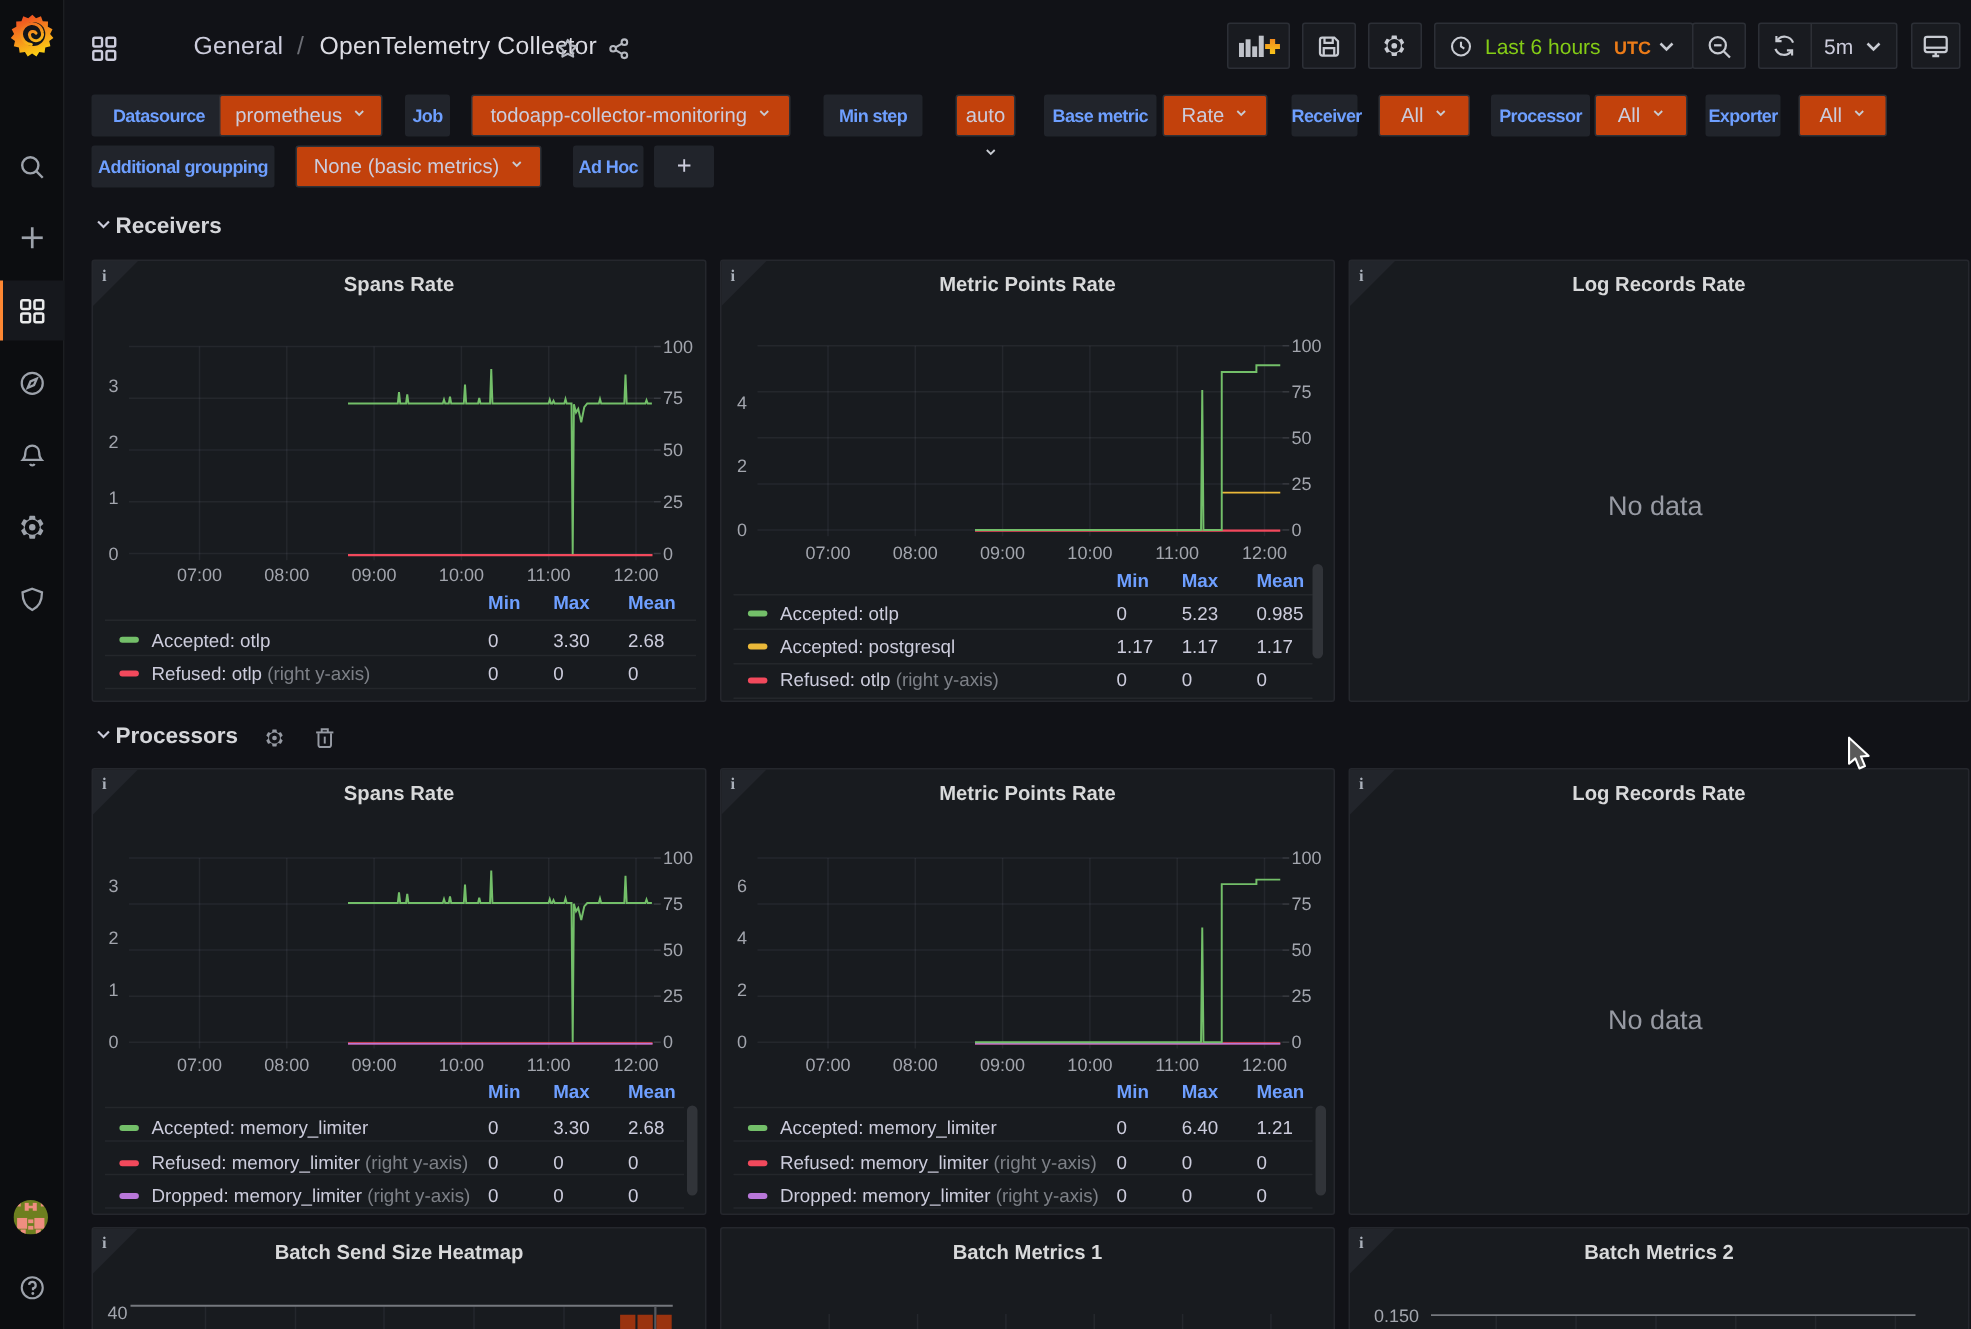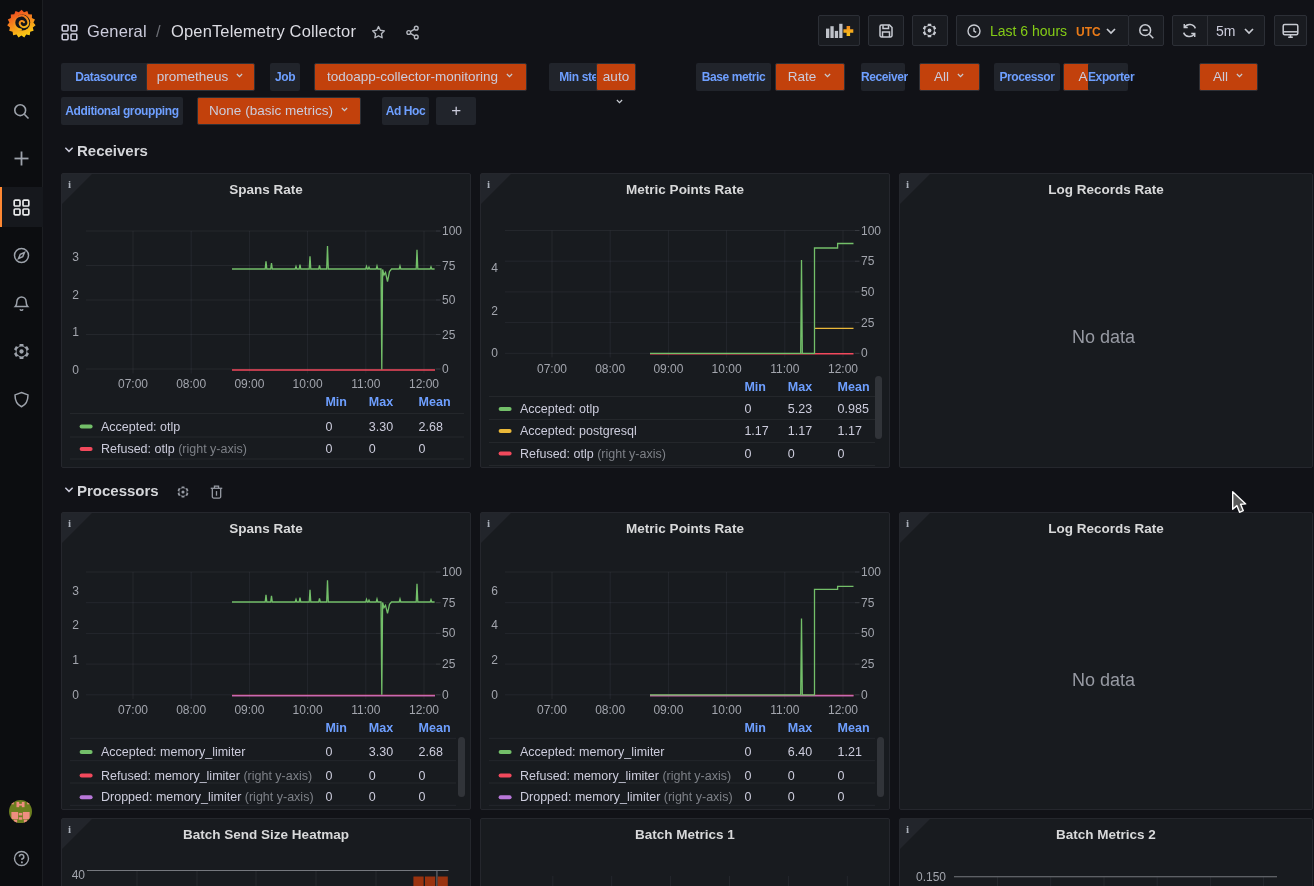--- a/index.html
+++ b/index.html
@@ -5,21 +5,21 @@
 * { margin:0; padding:0; box-sizing:border-box; }
 html,body { width:1314px; height:886px; background:#111217; overflow:hidden;
   font-family:"Liberation Sans", sans-serif; }
 .abs { position:absolute; }
 
 #sidebar { position:absolute; left:0; top:0; width:43px; height:886px; background:#0c0d10; border-right:1px solid #1c1e22; }
 .sicon { position:absolute; left:13px; width:17px; height:17px; color:#9da2ab; }
 #sactive { position:absolute; left:0; top:187px; width:43px; height:40px; background:#16181d; }
 #sactive::before { content:""; position:absolute; left:0; top:0; width:2px; height:40px; background:#ff8833; }
 
-.crumbtxt { position:absolute; top:22px; font-size:16.5px; letter-spacing:0.15px; color:#ccccdc; }
+.crumbtxt { position:absolute; top:22px; font-size:16.5px; letter-spacing:0.15px; color:#ccccdc;margin-left:42px; }
 .hbtn { position:absolute; top:15px; height:31px; background:#191b20; border:1px solid #2c2f36; border-radius:2px; color:#b4b7c0; }
 
 .lbl { position:absolute; height:28px; background:#21242b; border-radius:2px; color:#6e9fff;
   font-size:12px; font-weight:700; letter-spacing:-0.4px; line-height:28px; text-align:center; }
 .val { position:absolute; height:28px; background:#c2410c; border:1px solid #2e3036; border-radius:2px;
   color:#ccccdc; font-size:13.5px; line-height:26px; text-align:center; }
 .chev { display:inline-block; width:9px; height:9px; margin-left:7px; position:relative; top:-1px;}
 
 .sechead { position:absolute; color:#d4d5d9; font-size:15px; font-weight:700; }
 
@@ -208,36 +208,36 @@
 <div id="submenu">
   <div class="lbl" style="left:61px; top:63px; width:90px;">Datasource</div>
   <div class="val" style="left:146px; top:63px; width:109px;">prometheus<svg class="chev" viewBox="0 0 12 12" fill="none" stroke="#c8cbd2" stroke-width="1.6">
         <path d="M2.5 4 l3.5 3.5 3.5-3.5"></path>
       </svg></div>
   <div class="lbl" style="left:270px; top:63px; width:30px;">Job</div>
   <div class="val" style="left:314px; top:63px; width:213px;">todoapp-collector-monitoring<svg class="chev" viewBox="0 0 12 12" fill="none" stroke="#c8cbd2" stroke-width="1.6">
         <path d="M2.5 4 l3.5 3.5 3.5-3.5"></path>
       </svg></div>
   <div class="lbl" style="left:549px; top:63px; width:66px;">Min step</div>
-  <div class="val" style="left:596px; top:63px; width:40px;">auto<svg class="chev" viewBox="0 0 12 12" fill="none" stroke="#c8cbd2" stroke-width="1.6">
+  <div class="val" style="left:637px; top:63px; width:40px;">auto<svg class="chev" viewBox="0 0 12 12" fill="none" stroke="#c8cbd2" stroke-width="1.6">
         <path d="M2.5 4 l3.5 3.5 3.5-3.5"></path>
       </svg></div>
   <div class="lbl" style="left:696px; top:63px; width:75px;">Base metric</div>
   <div class="val" style="left:775px; top:63px; width:70px;">Rate<svg class="chev" viewBox="0 0 12 12" fill="none" stroke="#c8cbd2" stroke-width="1.6">
         <path d="M2.5 4 l3.5 3.5 3.5-3.5"></path>
       </svg></div>
   <div class="lbl" style="left:861px; top:63px; width:44px;">Receiver</div>
   <div class="val" style="left:919px; top:63px; width:61px;">All<svg class="chev" viewBox="0 0 12 12" fill="none" stroke="#c8cbd2" stroke-width="1.6">
         <path d="M2.5 4 l3.5 3.5 3.5-3.5"></path>
       </svg></div>
   <div class="lbl" style="left:994px; top:63px; width:66px;">Processor</div>
   <div class="val" style="left:1063px; top:63px; width:62px;">All<svg class="chev" viewBox="0 0 12 12" fill="none" stroke="#c8cbd2" stroke-width="1.6">
         <path d="M2.5 4 l3.5 3.5 3.5-3.5"></path>
       </svg></div>
-  <div class="lbl" style="left:1088px; top:63px; width:40px;">Exporter</div>
+  <div class="lbl" style="left:1137px; top:63px; width:50px;">Exporter</div>
   <div class="val" style="left:1199px; top:63px; width:59px;">All<svg class="chev" viewBox="0 0 12 12" fill="none" stroke="#c8cbd2" stroke-width="1.6">
         <path d="M2.5 4 l3.5 3.5 3.5-3.5"></path>
       </svg></div>
   <div class="lbl" style="left:61px; top:97px; width:122px;">Additional groupping</div>
   <div class="val" style="left:197px; top:97px; width:164px;">None (basic metrics)<svg class="chev" viewBox="0 0 12 12" fill="none" stroke="#c8cbd2" stroke-width="1.6">
         <path d="M2.5 4 l3.5 3.5 3.5-3.5"></path>
       </svg></div>
   <div class="lbl" style="left:382px; top:97px; width:47px;">Ad Hoc</div>
   <div class="lbl" style="left:436px; top:97px; width:40px; color:#ccccdc; font-size:17px; font-weight:400;">+</div>
 </div>

